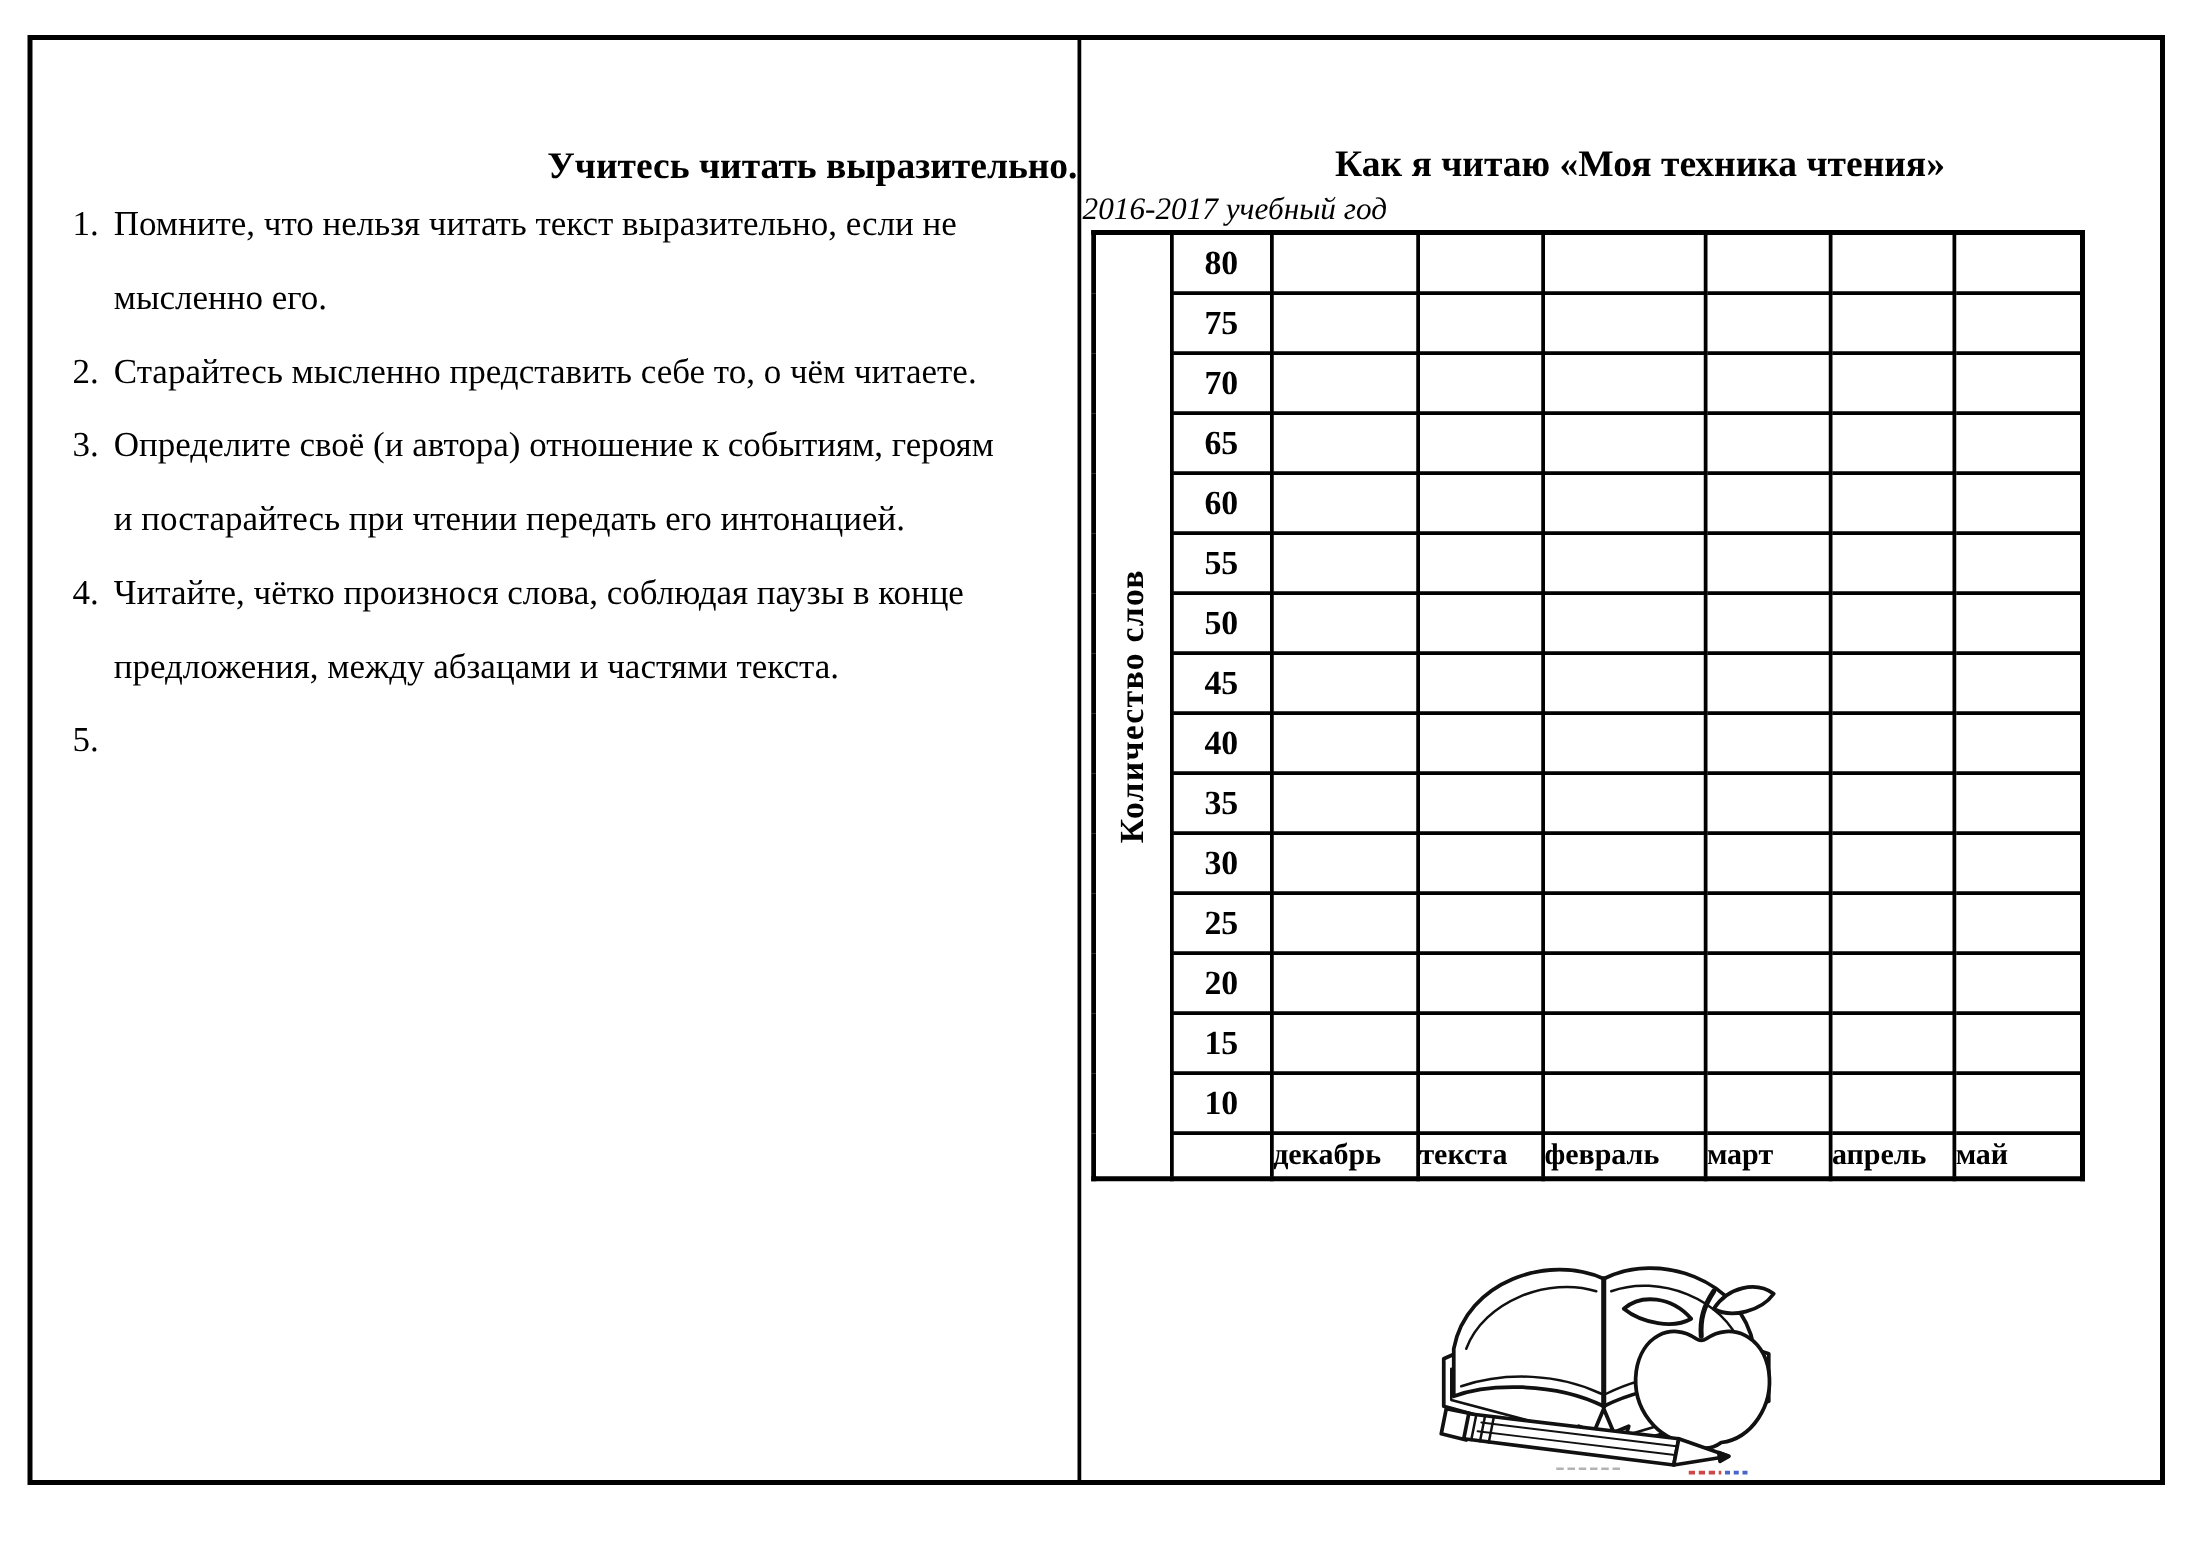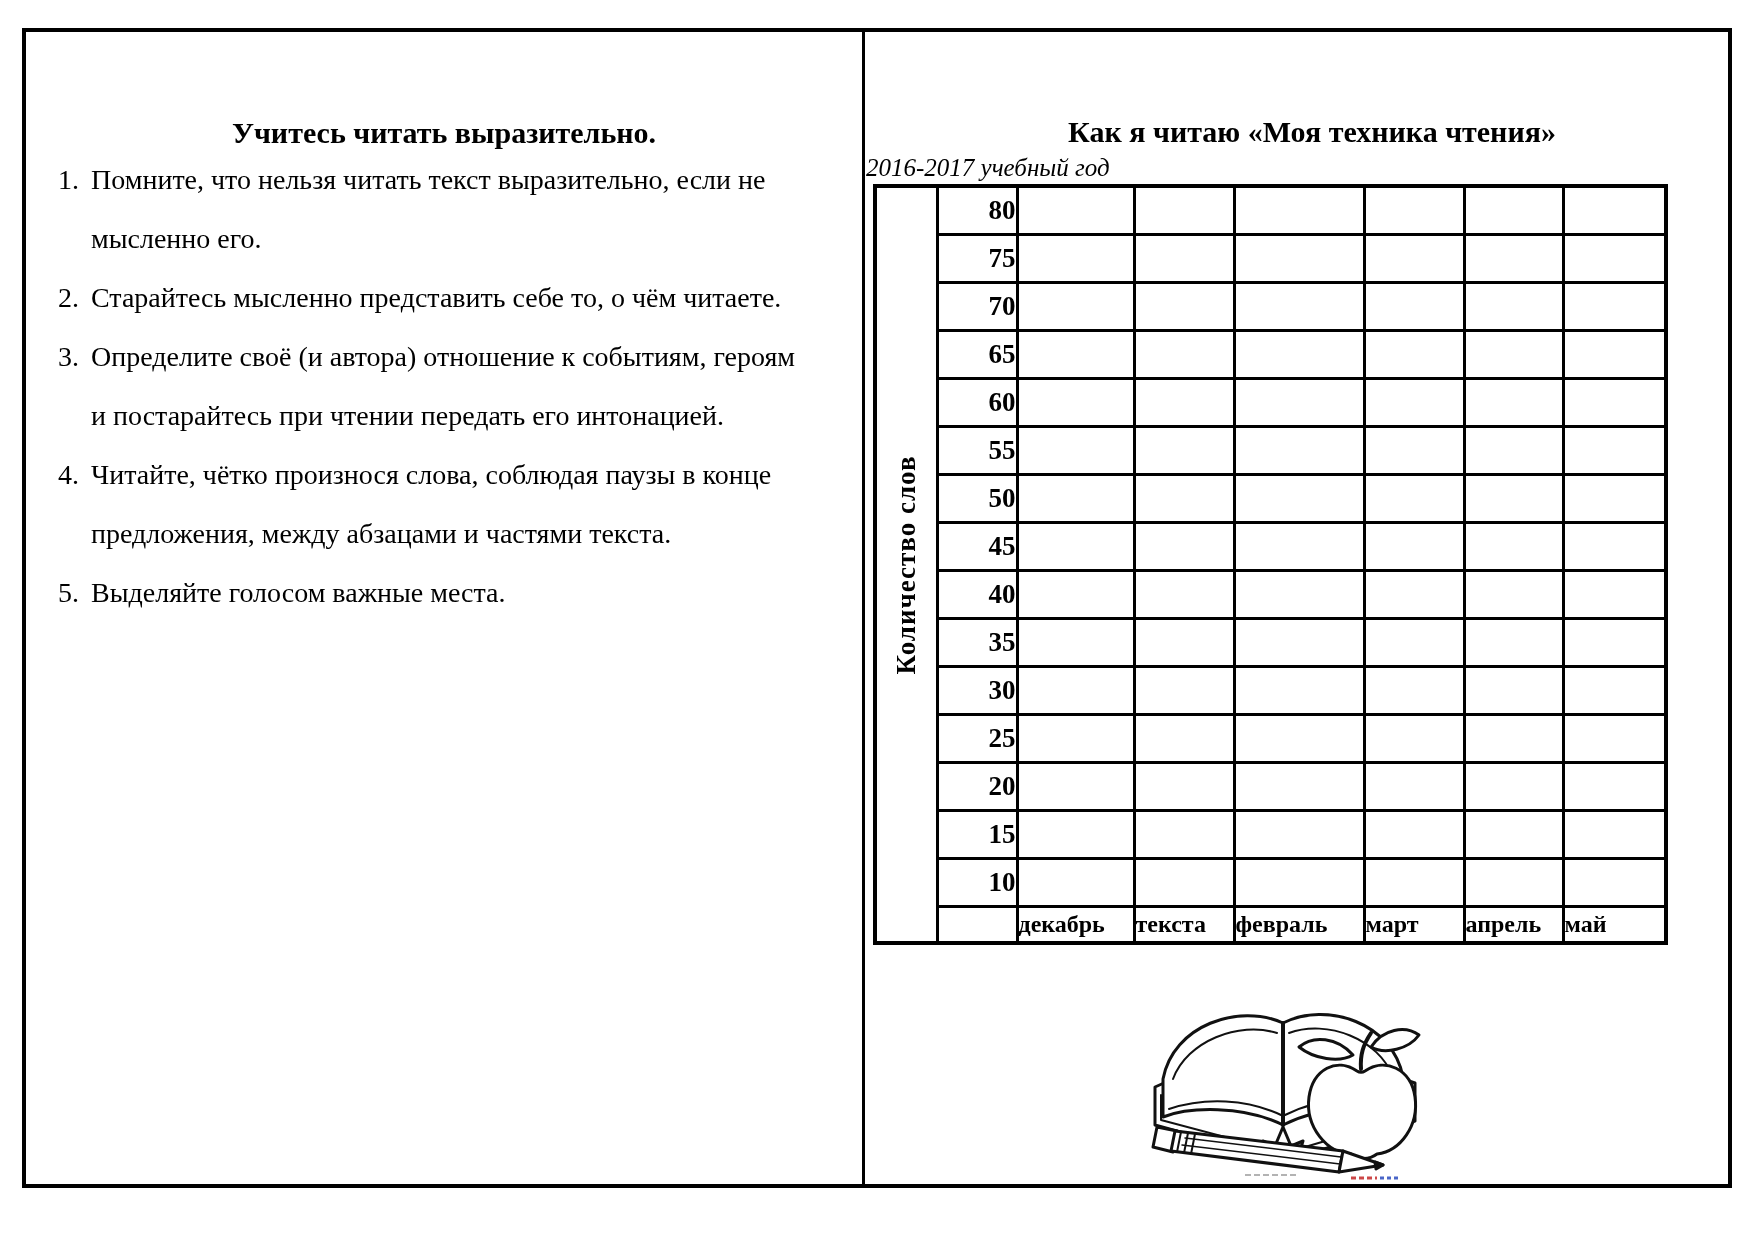--- a/index.html
+++ b/index.html
@@ -14,21 +14,21 @@
     width:1710px; height:1160px;
     border:4px solid #000; box-sizing:border-box;
   }
   .divider {
     position:absolute; left:836px; top:0; width:3px; height:100%;
     background:#000;
   }
   
   .left-title {
     position:absolute; left:0; top:72px; width:836px;
-    text-align:center; font-size:30px; font-weight:bold;
+    text-align:right; font-size:30px; font-weight:bold;
     line-height:58px; white-space:pre; margin:0;
   }
   .tips-list { position:absolute; left:32px; top:118px; }
   .tip-item { display:flex; }
   .tip-num  { width:33px; flex:0 0 33px; font-size:28px; line-height:59px; }
   .tip-text { font-size:28px; line-height:59px; white-space:pre; }
   
   .right-title {
     position:absolute; left:840px; top:56px; width:860px;
     text-align:center; font-size:30px; font-weight:bold;
@@ -42,21 +42,21 @@
   .grid-table {
     position:absolute; left:847px; top:152px;
     border-collapse:collapse; table-layout:fixed;
     border:4px solid #000;
   }
   .grid-table td { border:3px solid #000; padding:0; background:#fff; }
   .c-label { width:62px; }
   .c-num   { width:80px; }
   .c-m0 { width:117px; } .c-m1 { width:100px; } .c-m2 { width:130px; }
   .c-m3 { width:100px; } .c-m4 { width:99px;  } .c-m5 { width:103px; }
-  .num-cell   { height:45px; text-align:right; font-weight:bold; font-size:27px; }
+  .num-cell   { height:45px; text-align:center; font-weight:bold; font-size:27px; }
   .empty-cell { height:45px; }
   .month-cell { height:33px; font-weight:bold; font-size:24px; }
   .label-cell { position:relative; }
   .label-cell .rot {
     position:absolute; top:50%; left:50%;
     transform:translate(-50%,-50%) rotate(-90deg);
     font-weight:bold; font-size:27px; letter-spacing:1px; white-space:nowrap;
   }
   .illu {
     position:absolute; left:1119px; top:943px;
@@ -85,21 +85,20 @@
         <span class="tip-text">Определите своё (и автора) отношение к событиям, героям
 и постарайтесь при чтении передать его интонацией.</span>
       </div>
       <div class="tip-item">
         <span class="tip-num">4.</span>
         <span class="tip-text">Читайте, чётко произнося слова, соблюдая паузы в конце
 предложения, между абзацами и частями текста.</span>
       </div>
       <div class="tip-item">
         <span class="tip-num">5.</span>
-        <span class="tip-text">Выделяйте голосом важные места.</span>
       </div>
     </div>
   </div>
 
   <div class="divider"></div>
 
   <div>
     <h2 class="right-title">Как я читаю «Моя техника чтения»</h2>
     <div class="right-subtitle">2016-2017 учебный год</div>
 

